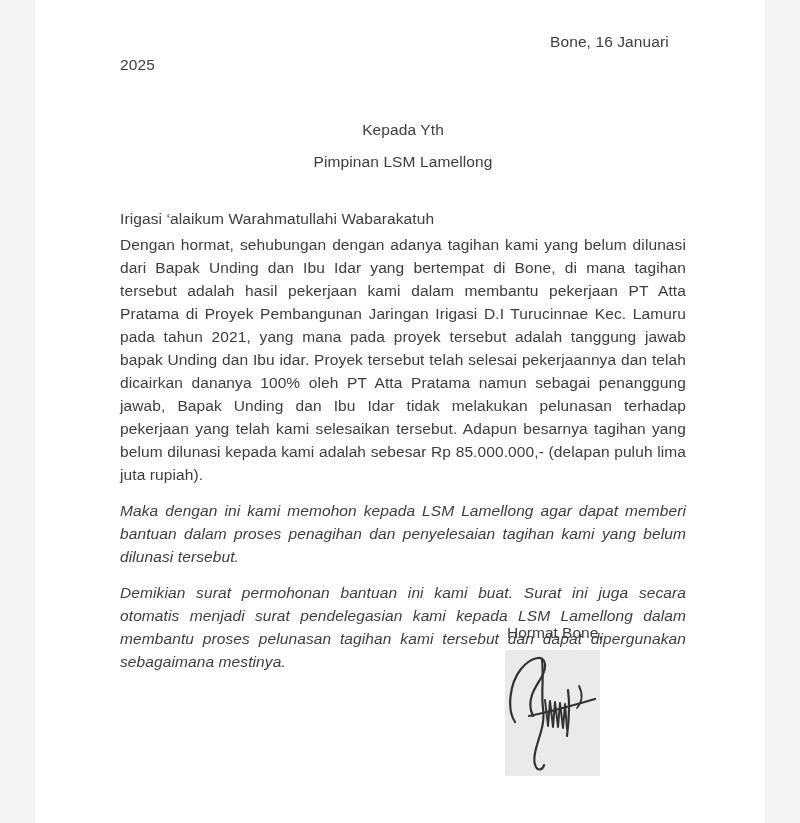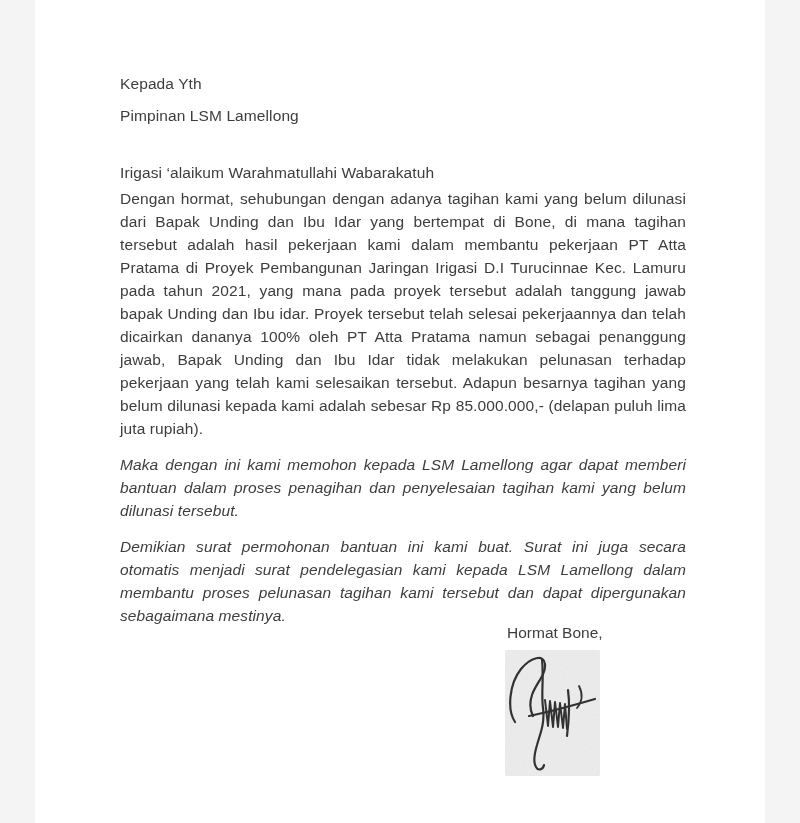--- a/index.html
+++ b/index.html
@@ -28,21 +28,21 @@
     width: 566px;
     font-size: 15.5px;
     line-height: 23px;
     letter-spacing: 0.1px;
   }
 
   .dateline { width: 100%; }
   .date-l1 { padding-left: 430px; }
   .date-l2 { padding-left: 0; }
 
-  .recipient { margin-top: 42px; }
+  .recipient { margin-top: 42px; text-align: center; }
   .recipient > div { margin-bottom: 9px; }
 
   .salutation { margin: 34px 0 0 0; }
 
   p.para {
     margin: 3px 0 0 0;
     text-align: justify;
   }
   p.para + p.para { margin-top: 13px; font-style: italic; }
 
@@ -64,20 +64,24 @@
 </style>
 </head>
 <body>
 
 <div class="canvas">
   <div class="gutter left"></div>
   <div class="gutter right"></div>
 
   <div class="content">
 
+    <div class="dateline">
+      <div class="date-l1">Bone, 16 Januari</div>
+      <div class="date-l2">2025</div>
+    </div>
 
     <div class="recipient">
       <div>Kepada Yth</div>
       <div>Pimpinan LSM Lamellong</div>
     </div>
 
     <p class="salutation">Irigasi ‘alaikum Warahmatullahi Wabarakatuh</p>
 
     <p class="para">Dengan hormat, sehubungan dengan adanya tagihan kami yang belum dilunasi dari Bapak Unding dan Ibu Idar yang bertempat di Bone, di mana tagihan tersebut adalah hasil pekerjaan kami dalam membantu pekerjaan PT Atta Pratama  di Proyek Pembangunan Jaringan Irigasi D.I Turucinnae Kec. Lamuru pada tahun 2021, yang mana pada proyek tersebut adalah tanggung jawab bapak Unding dan Ibu idar. Proyek tersebut telah selesai pekerjaannya dan telah dicairkan dananya 100% oleh PT Atta Pratama namun sebagai penanggung jawab, Bapak Unding dan Ibu Idar tidak melakukan pelunasan terhadap pekerjaan yang telah kami selesaikan tersebut. Adapun besarnya tagihan yang belum dilunasi kepada kami adalah sebesar Rp 85.000.000,- (delapan puluh lima juta rupiah).</p>
     <p class="para">Maka dengan ini kami memohon kepada LSM Lamellong agar dapat memberi bantuan dalam proses penagihan dan penyelesaian tagihan kami yang belum dilunasi tersebut.</p>

